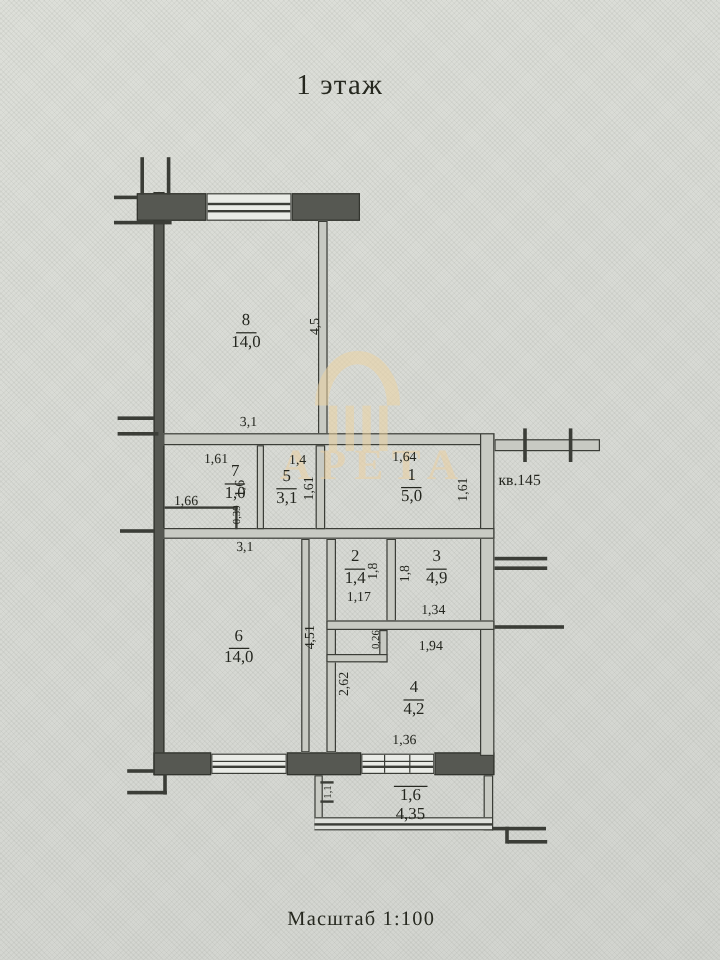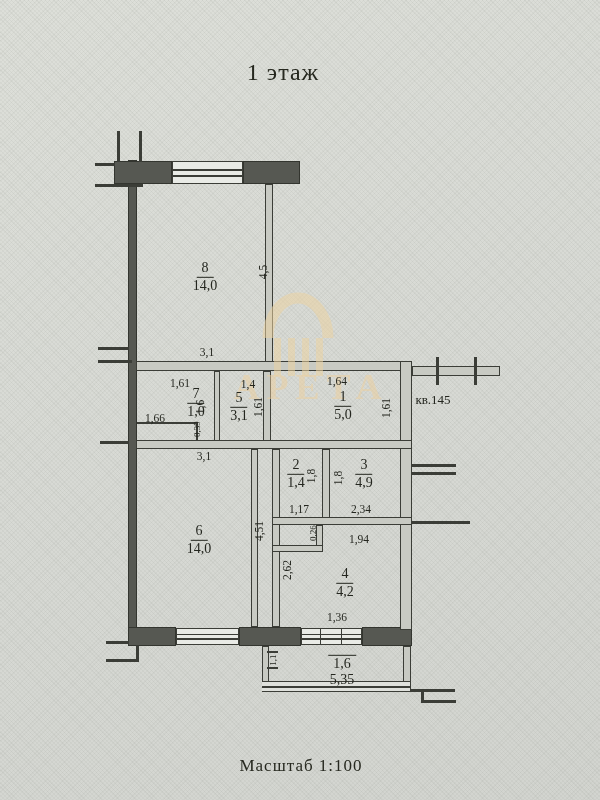--- a/index.html
+++ b/index.html
@@ -148,31 +148,31 @@
 <div class="room" style="left:199px;top:540px">
   <span class="rn">6</span>
   <span class="ra">14,0</span>
 </div>
 <div class="room" style="left:345px;top:583px">
   <span class="rn">4</span>
   <span class="ra">4,2</span>
 </div>
 <div class="room over" style="left:342px;top:671px">
   <span class="rn">1,6</span>
-  <span class="ra">5,35</span>
+  <span class="ra">4,35</span>
 </div>
 
 <span class="dim" style="left:207px;top:352px">3,1</span>
 <span class="dim" style="left:180px;top:383px">1,61</span>
 <span class="dim" style="left:248px;top:384px">1,4</span>
 <span class="dim" style="left:337px;top:381px">1,64</span>
 <span class="dim" style="left:155px;top:418px">1,66</span>
 <span class="dim" style="left:204px;top:456px">3,1</span>
-<span class="dim" style="left:299px;top:509px">1,17</span>
-<span class="dim" style="left:361px;top:509px">2,34</span>
+<span class="dim" style="left:299px;top:498px">1,17</span>
+<span class="dim" style="left:361px;top:509px">1,34</span>
 <span class="dim" style="left:359px;top:539px">1,94</span>
 <span class="dim" style="left:337px;top:617px">1,36</span>
 
 <span class="dim v" style="left:263px;top:272px">4,5</span>
 <span class="dim v" style="left:200px;top:407px">1,6</span>
 <span class="dim v" style="left:258px;top:407px">1,61</span>
 <span class="dim v" style="left:386px;top:408px">1,61</span>
 <span class="dim v small" style="left:197px;top:429px">0,39</span>
 <span class="dim v" style="left:311px;top:476px">1,8</span>
 <span class="dim v" style="left:338px;top:478px">1,8</span>

